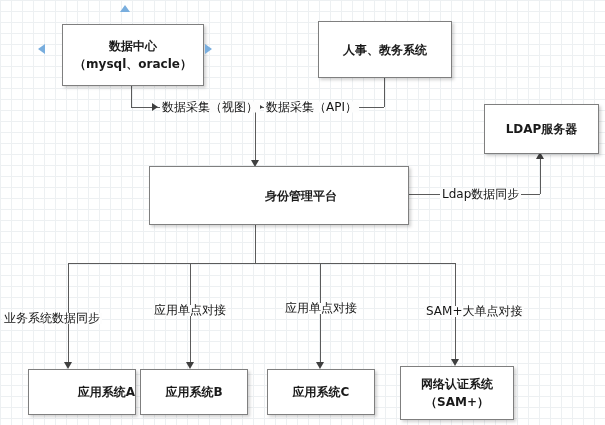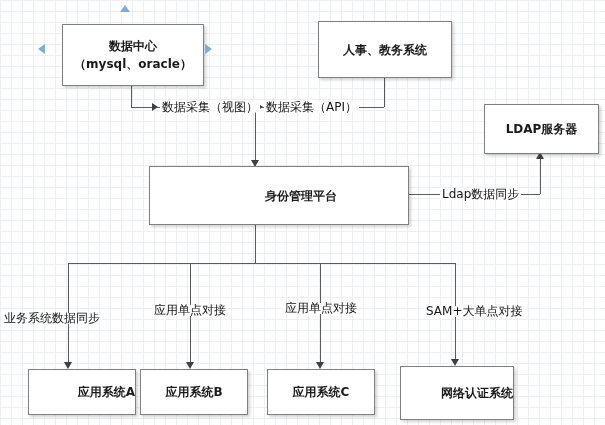--- a/index.html
+++ b/index.html
@@ -102,21 +102,22 @@
   </div>
 
   <div class="node" style="left:140px;top:369px;width:106px;height:44px;">
     <div>应用系统B</div>
   </div>
 
   <div class="node" style="left:267px;top:369px;width:106px;height:44px;">
     <div>应用系统C</div>
   </div>
 
-  <div class="node" style="left:400px;top:366px;width:112px;height:52px;align-items:flex-end;">
+  <div class="node" style="left:400px;top:366px;width:112px;height:52px;">
     <div>网络认证系统</div>
+    <div>（SAM+）</div>
   </div>
 
   <div class="handle handle-up" style="left:120px;top:5px;"></div>
   <div class="handle handle-left" style="left:38px;top:44px;"></div>
   <div class="handle handle-right" style="left:205px;top:44px;"></div>
 
 </div>
 
 </body></html>

